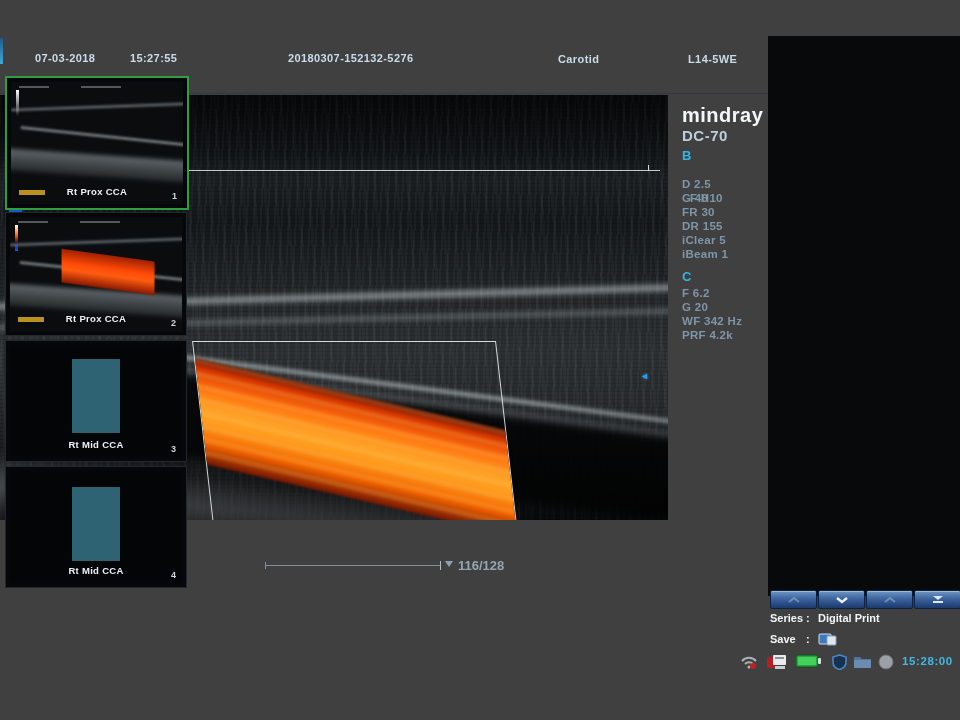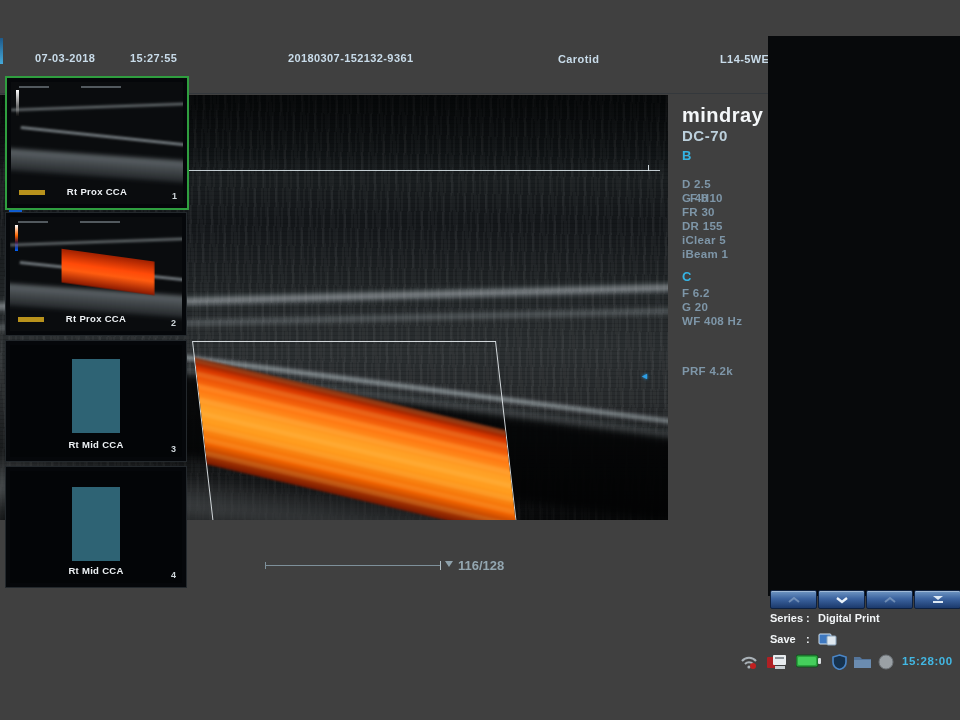--- a/index.html
+++ b/index.html
@@ -116,23 +116,23 @@
   #clock{left:902px;top:5px;color:#42b7e3;font-size:11.5px;font-weight:bold;letter-spacing:.6px;}
 </style>
 </head>
 <body>
 
 <div id="screen">
 
   <div class="abs" id="accent-bar"></div>
   <div class="abs topbar-text" style="left:35px;top:52px;">07-03-2018</div>
   <div class="abs topbar-text" style="left:130px;top:52px;">15:27:55</div>
-  <div class="abs topbar-text" style="left:288px;top:52px;">20180307-152132-9361</div>
+  <div class="abs topbar-text" style="left:288px;top:52px;">20180307-152132-5276</div>
   <div class="abs topbar-text" style="left:558px;top:53px;">Carotid</div>
-  <div class="abs topbar-text" style="left:720px;top:53px;">L14-5WE</div>
+  <div class="abs topbar-text" style="left:688px;top:53px;">L14-5WE</div>
   <div class="abs" id="series-title" style="left:770px;top:42px;">Carotid 1 Series Priority(1 / 54)</div>
   <div class="abs" id="top-separator"></div>
 
   <div class="abs" id="us-image">
     <div class="us-base"></div>
     <div class="speckle"></div>
     <div class="band b-fascia"></div>
     <div class="band b-fascia2"></div>
     <div class="band b-wall-hi"></div>
     <div class="band b-wall-hi2"></div>
@@ -176,22 +176,22 @@
   <div class="abs param-line" style="left:682px;top:177px;">D 2.5</div>
   <div class="abs param-line" style="left:682px;top:191px;">G 40</div>
   <div class="abs param-line" style="left:682px;top:205px;">FR 30</div>
   <div class="abs param-line" style="left:682px;top:219px;">DR 155</div>
   <div class="abs param-line" style="left:682px;top:233px;">iClear 5</div>
   <div class="abs param-line" style="left:682px;top:247px;">iBeam 1</div>
 
   <div class="abs mode-label" style="left:682px;top:269px;">C</div>
   <div class="abs param-line" style="left:682px;top:286px;">F 6.2</div>
   <div class="abs param-line" style="left:682px;top:300px;">G 20</div>
-  <div class="abs param-line" style="left:682px;top:314px;">WF 408 Hz</div>
-  <div class="abs param-line" style="left:682px;top:328px;margin-top:36px;">PRF 4.2k</div>
+  <div class="abs param-line" style="left:682px;top:314px;">WF 342 Hz</div>
+  <div class="abs param-line" style="left:682px;top:328px;">PRF 4.2k</div>
 
   <div class="abs" id="thumb-panel"></div>
 
   <div class="abs thumb selected" style="top:76px;height:130px;">
     <div class="thumb-img">
       <div class="t-header-dot" style="left:8px;width:30px;"></div>
       <div class="t-header-dot" style="left:70px;width:40px;"></div>
       <div class="t-colorbar" style="background:linear-gradient(180deg,#fff,#888,#111);"></div>
       <div class="t-band t-fascia"></div>
       <div class="t-band t-wall"></div>

